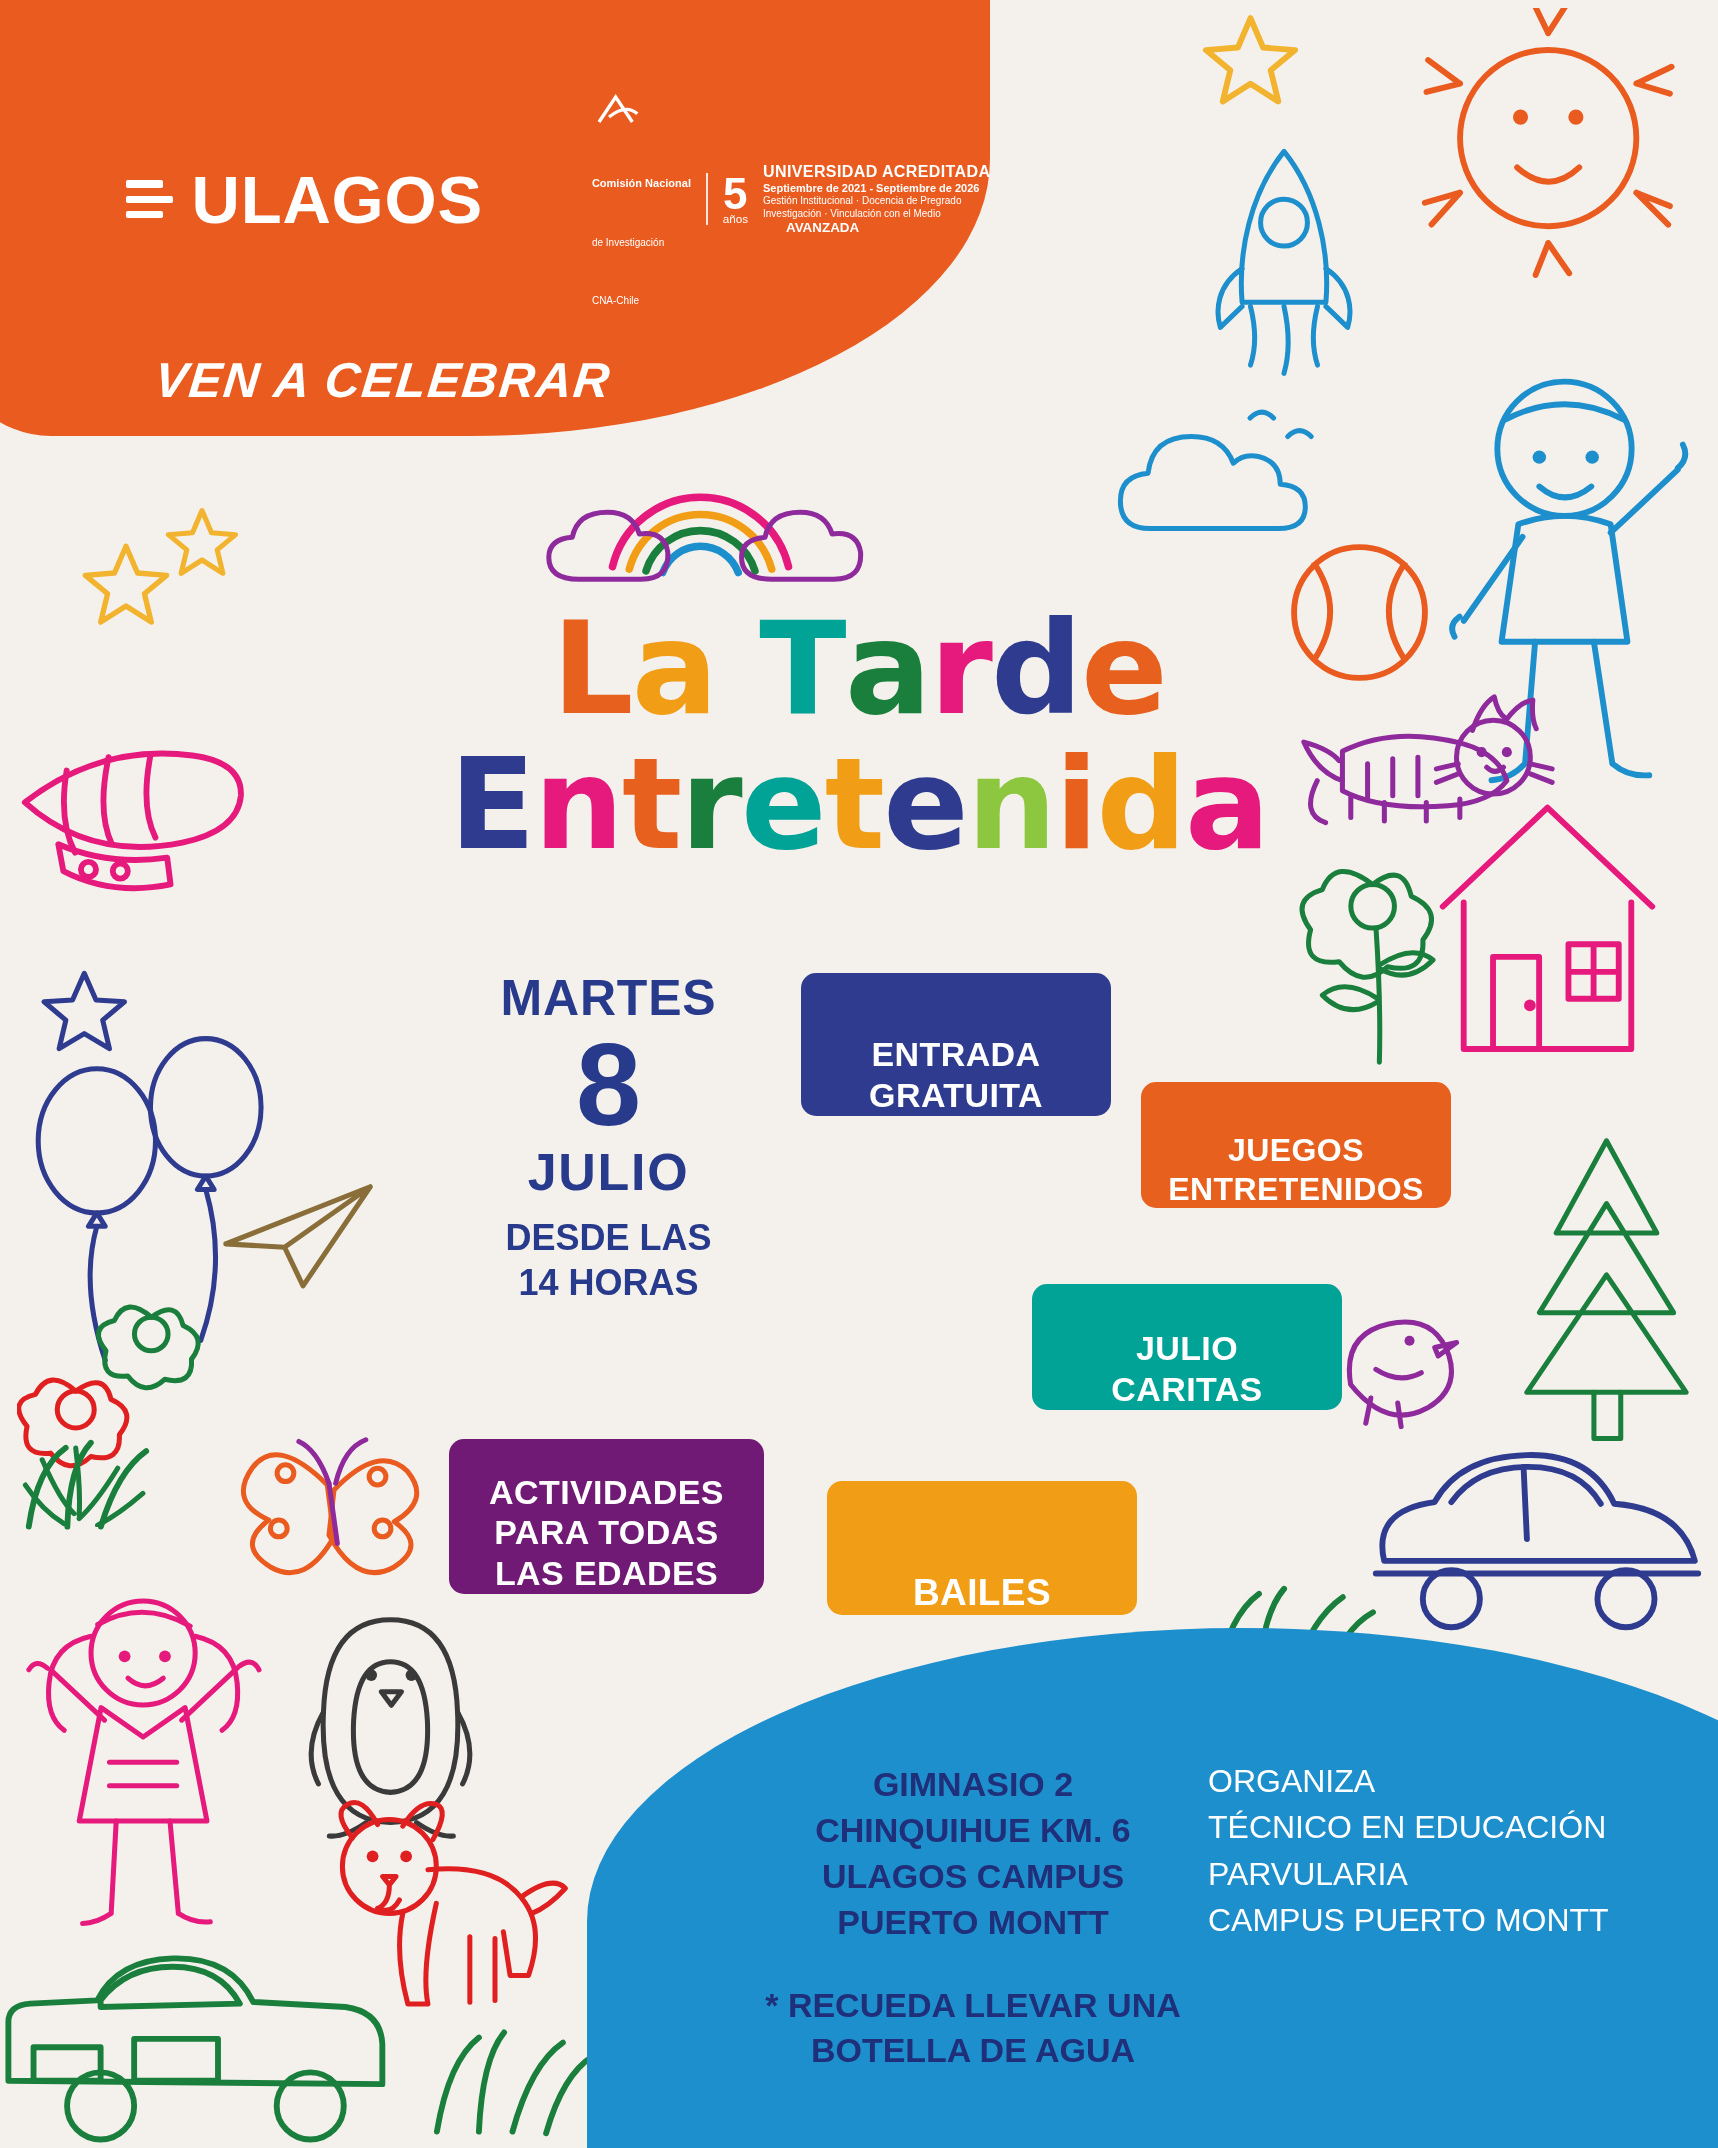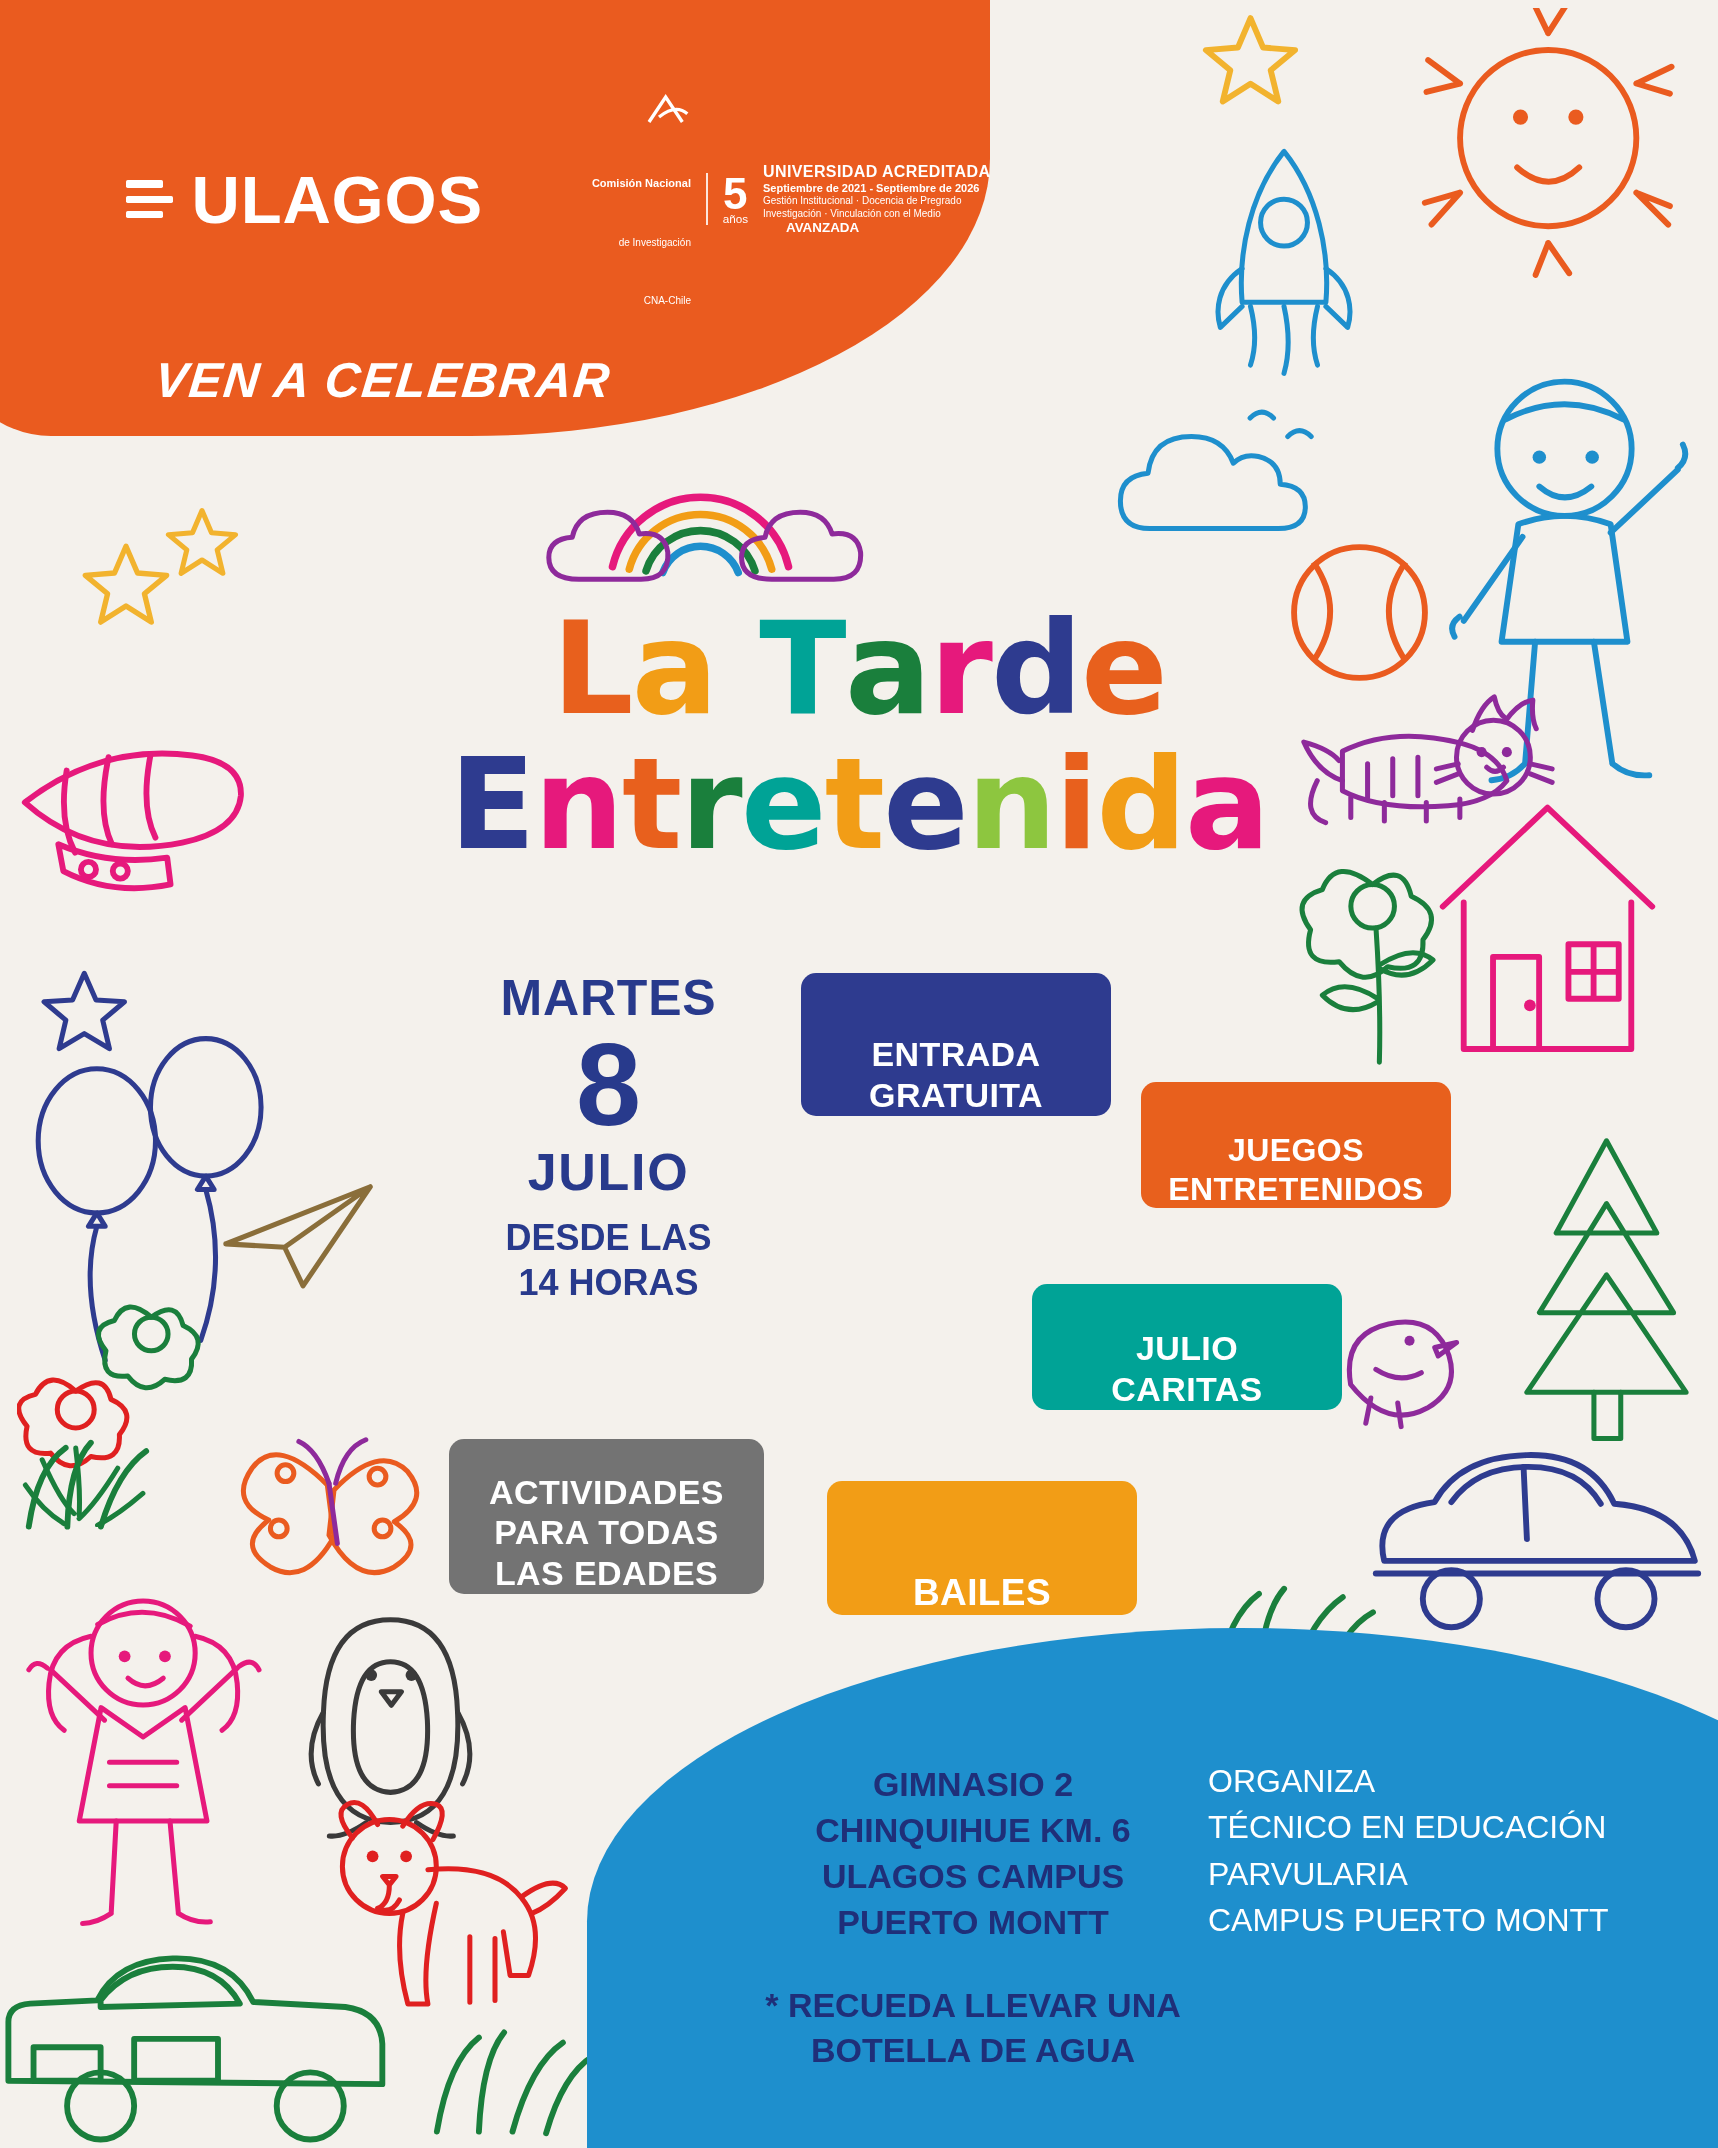--- a/index.html
+++ b/index.html
@@ -33,21 +33,21 @@
   .ulagos-mark{display:flex;flex-direction:column;gap:7.6px;}
   .ulagos-mark span{display:block;height:7.6px;background:#fff;border-radius:1.7px;}
   .ulagos-mark span:nth-child(1){width:37px;}
   .ulagos-mark span:nth-child(2){width:47px;}
   .ulagos-mark span:nth-child(3){width:37px;}
   .ulagos-word{
     color:#fff;font-weight:bold;font-size:67px;letter-spacing:0.8px;
     font-family:"Liberation Sans", sans-serif;line-height:1;
   }
   .cna{display:flex;align-items:center;gap:15px;color:#fff;}
-  .cna-left{display:flex;flex-direction:column;align-items:flex-end;line-height:1.05;gap:48px;}
+  .cna-left{display:flex;flex-direction:column;align-items:flex-start;line-height:1.05;gap:48px;}
   .cna-left .cna-name{font-size:11px;text-align:center;font-weight:bold;margin-top:3.4px;}
   .cna-left .cna-sub{font-size:10px;text-align:center;}
   .cna-div{width:1.7px;height:52px;background:#fff;opacity:.85;}
   .cna-five{display:flex;flex-direction:column;align-items:center;line-height:.9;}
   .cna-five .num{font-size:44px;font-weight:bold;}
   .cna-five .anios{font-size:11.7px;}
   .cna-right{display:flex;flex-direction:column;line-height:1.25;}
   .cna-right .t1{font-size:16px;font-weight:bold;letter-spacing:0.4px;}
   .cna-right .t2{font-size:11px;font-weight:bold;}
   .cna-right .t3{font-size:10px;}
@@ -85,21 +85,21 @@
   
   .chip{
     position:absolute;z-index:5;color:#fff;font-weight:bold;
     display:flex;align-items:flex-end;justify-content:center;text-align:center;
     border-radius:15px;line-height:1.2;letter-spacing:0.4px;
     font-family:"Liberation Sans", sans-serif;
   }
   #chip-entrada{left:801px;top:973px;width:310px;height:143px;background:#2e3b8f;font-size:34px;}
   #chip-juegos{left:1141px;top:1082px;width:310px;height:126px;background:#e8601d;font-size:32px;}
   #chip-pinta{left:1032px;top:1284px;width:310px;height:126px;background:#00a396;font-size:34px;}
-  #chip-actividades{left:449px;top:1439px;width:315px;height:155px;background:#737373;font-size:34px;}
+  #chip-actividades{left:449px;top:1439px;width:315px;height:155px;background:#701a75;font-size:34px;}
   #chip-bailes{left:827px;top:1481px;width:310px;height:134px;background:#f29d16;font-size:37px;}
 
   
   .blue-blob{
     position:absolute;left:587px;top:1628px;width:1309px;height:638px;
     background:#1e8fcd;border-radius:50% 50% 0 0 / 46% 46% 0 0;
     z-index:4;
   }
   .venue{
     position:absolute;left:738px;top:1762px;width:470px;z-index:6;

